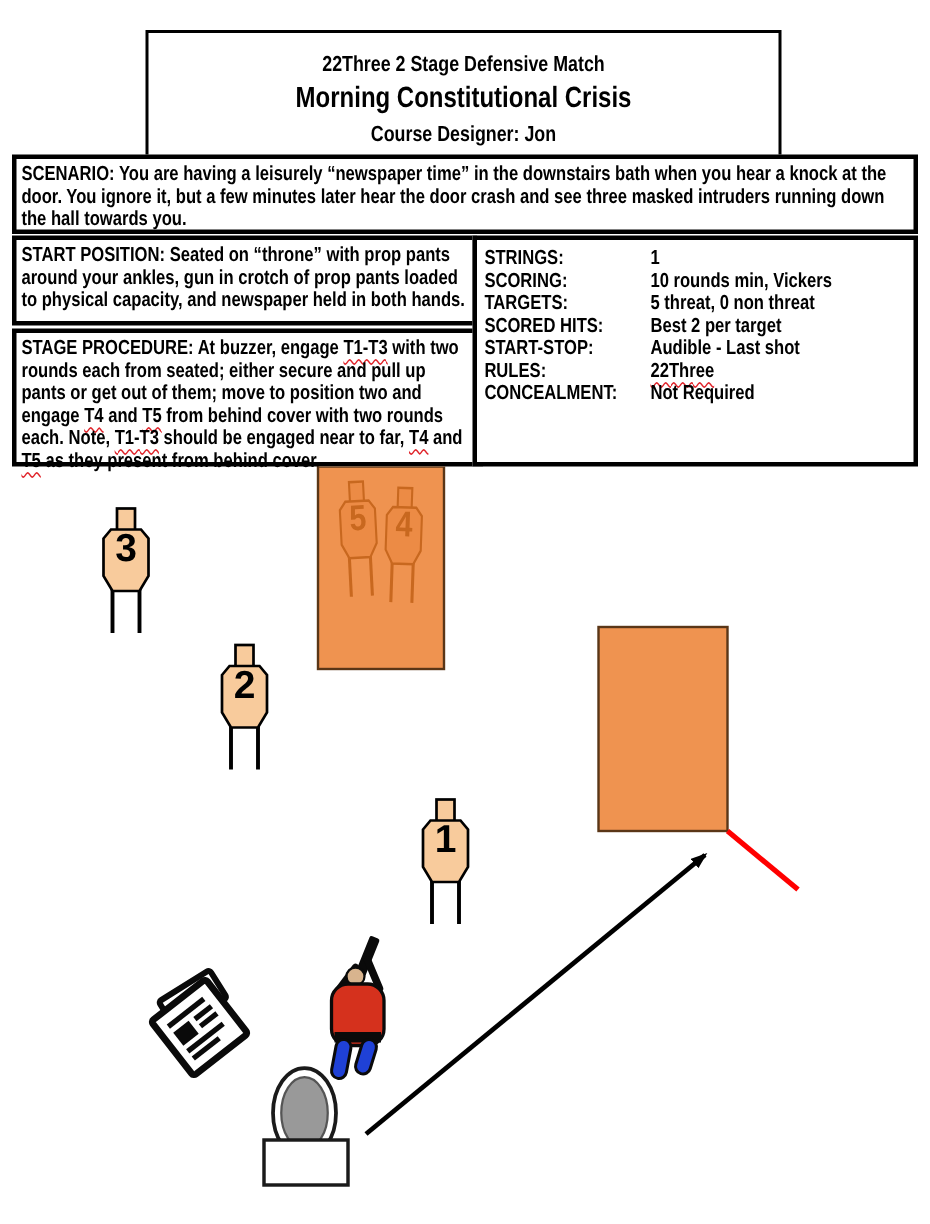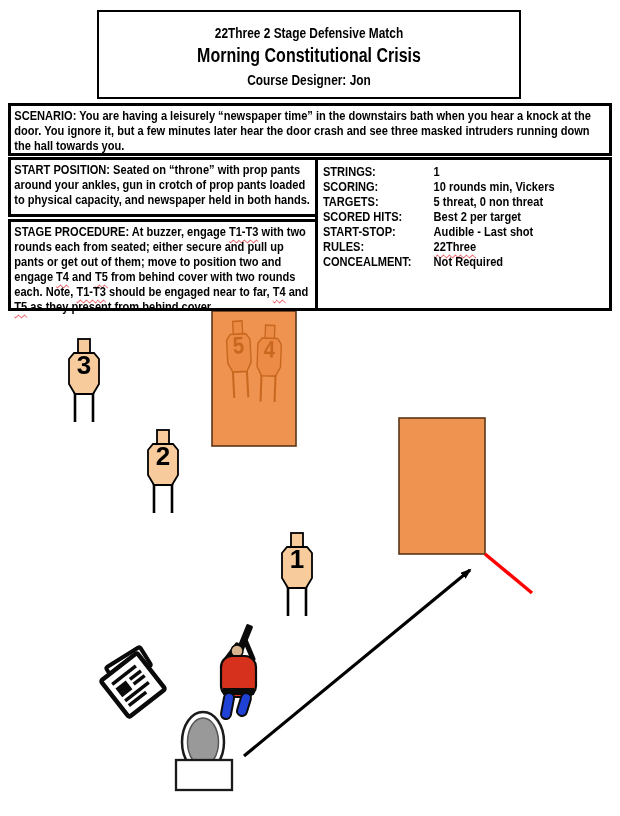--- a/index.html
+++ b/index.html
@@ -1,19 +1,19 @@
 <!DOCTYPE html>
 <html><head>
 <meta charset="utf-8">
 <style>
   html,body{margin:0;padding:0;background:#fff;}
   .page{position:relative;width:620px;height:816px;background:#fff;overflow:hidden;
         font-family:"Liberation Sans",sans-serif;font-weight:bold;color:#000;}
   .box{position:absolute;background:#fff;border:3px solid #000;box-sizing:border-box;}
-  .title-box{left:97px;top:10px;width:424px;height:89px;border-width:2px;text-align:center;}
+  .title-box{left:97px;top:20px;width:424px;height:89px;border-width:2px;text-align:center;}
   .scenario-box{left:8px;top:103px;width:604px;height:53px;}
   .start-box{left:8px;top:157px;width:310px;height:60px;}
   .proc-box{left:8px;top:219px;width:314px;height:92px;}
   .info-box{left:315px;top:157px;width:297px;height:154px;}
   
   .cond{transform:scaleX(0.82);transform-origin:0 0;width:121.9%;}
   .cond-center{transform:scaleX(0.82);transform-origin:50% 0;width:100%;}
   .txt{font-size:13.5px;line-height:15px;margin:0;padding:2px 5px 0 4px;}
   .t1{font-size:14.5px;margin:13px 0 0;}
   .t2{font-size:19.5px;margin:3px 0 0;}

